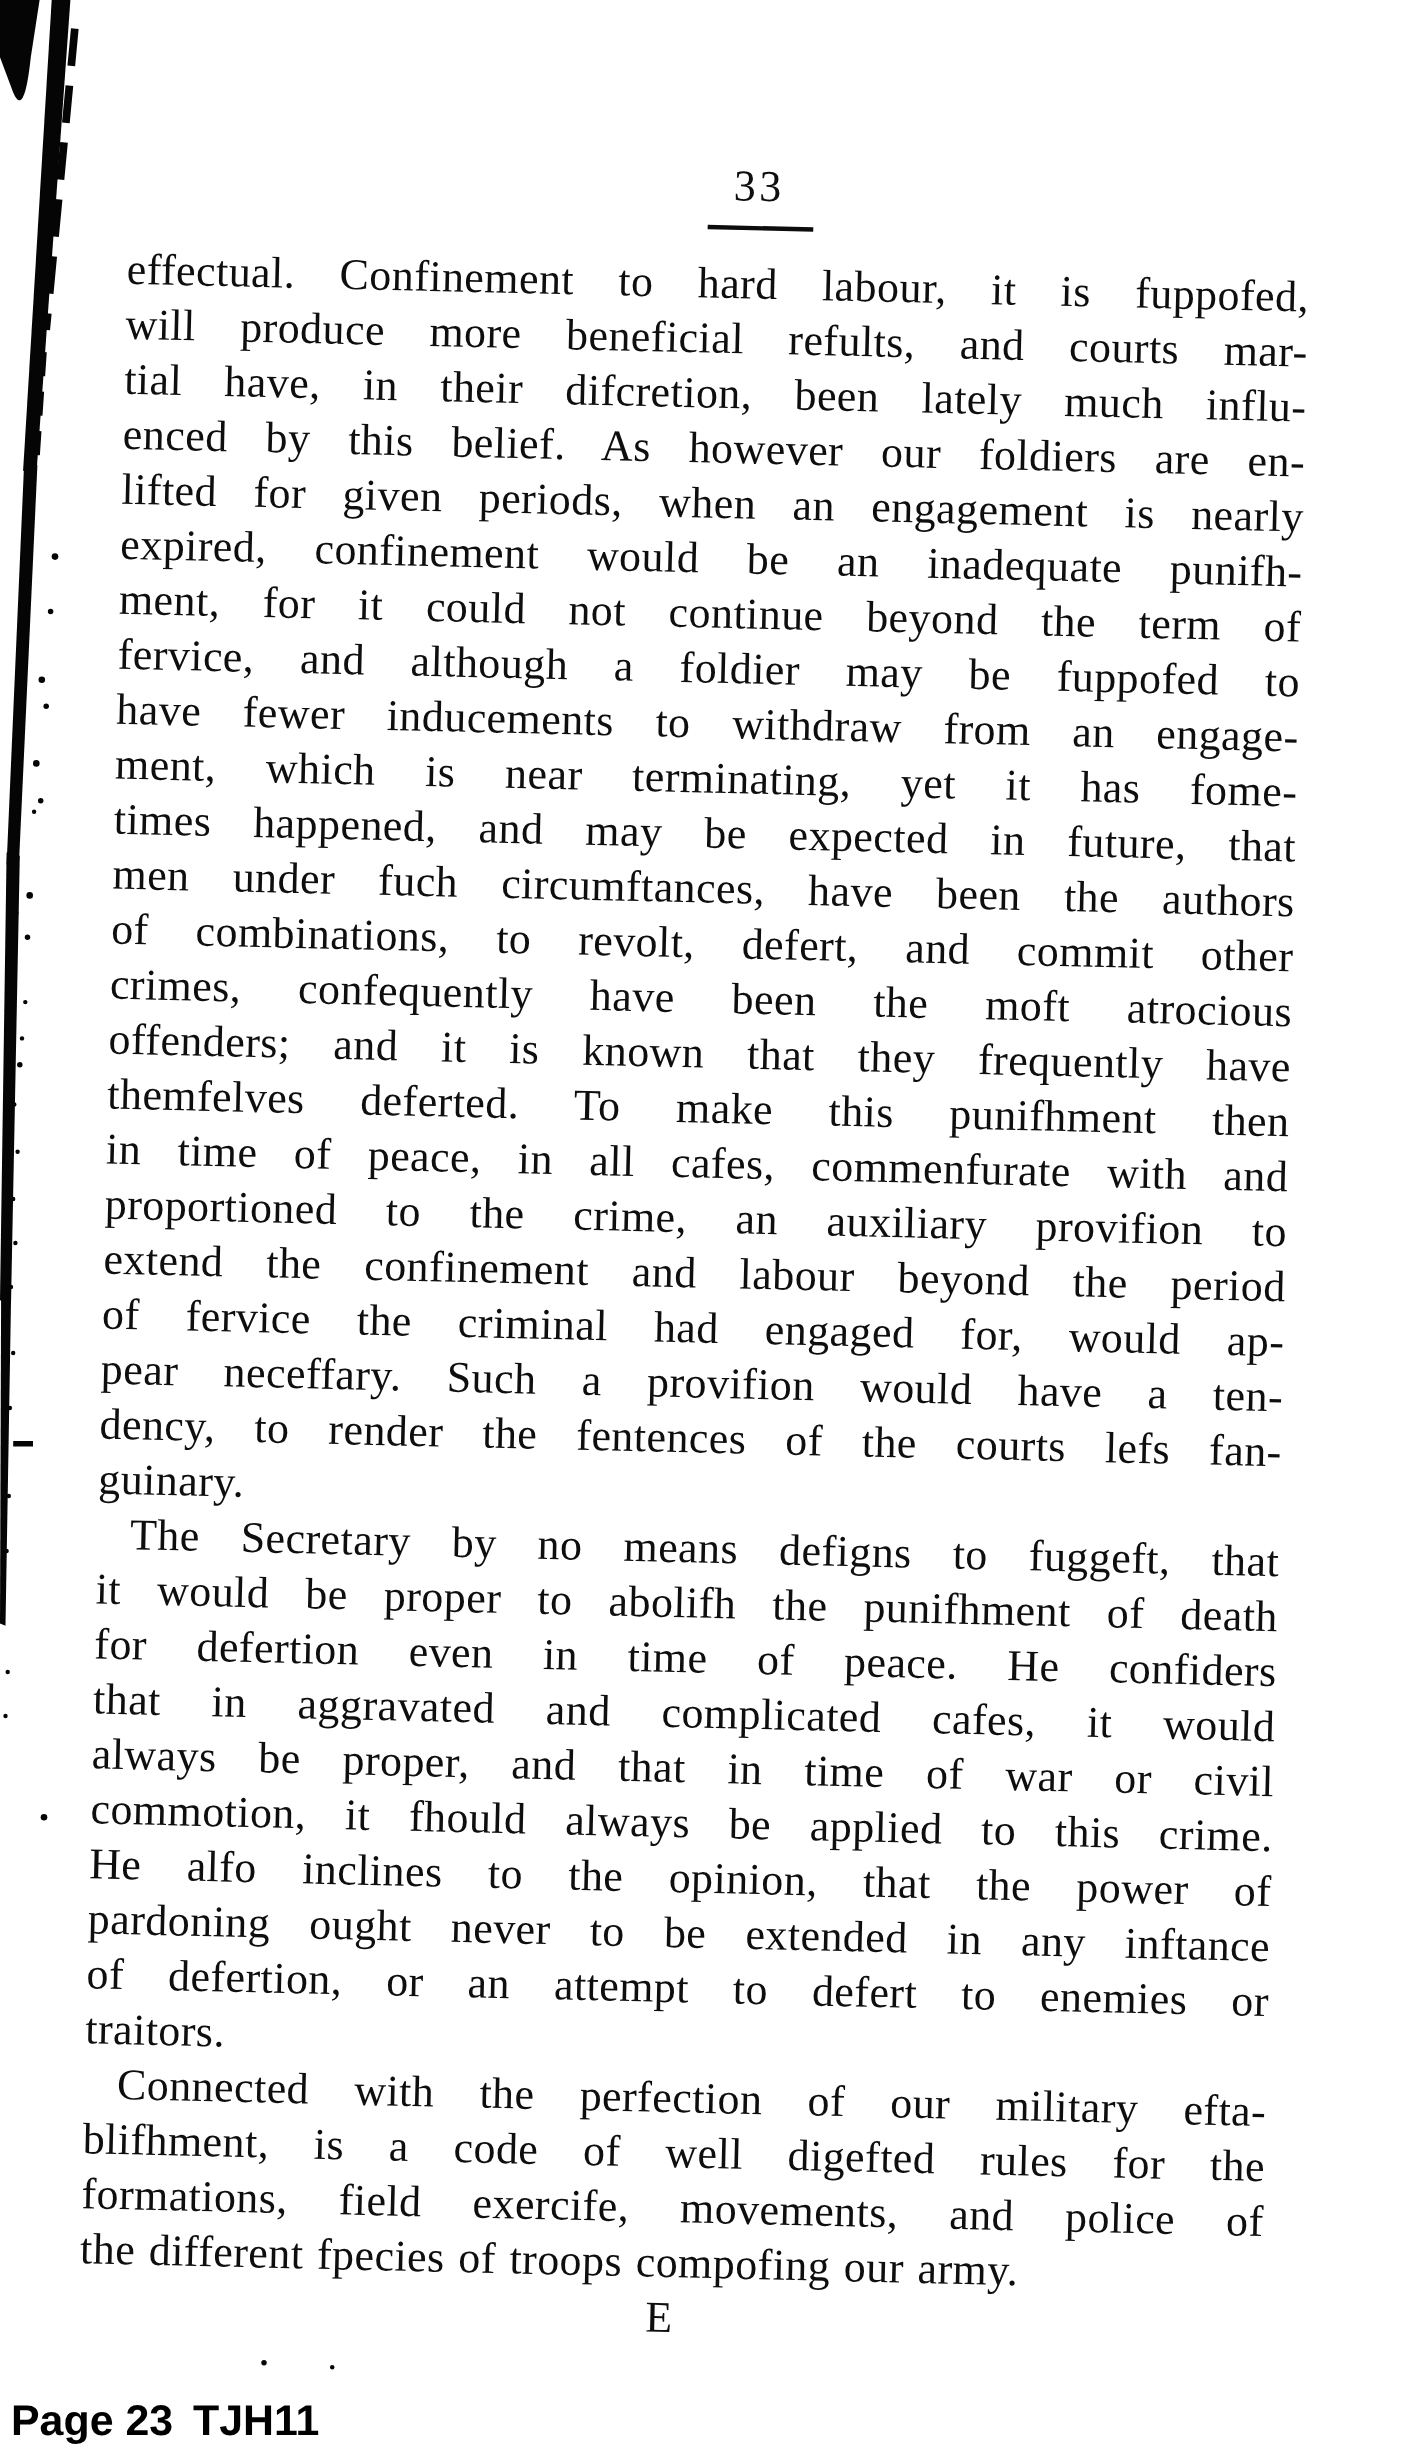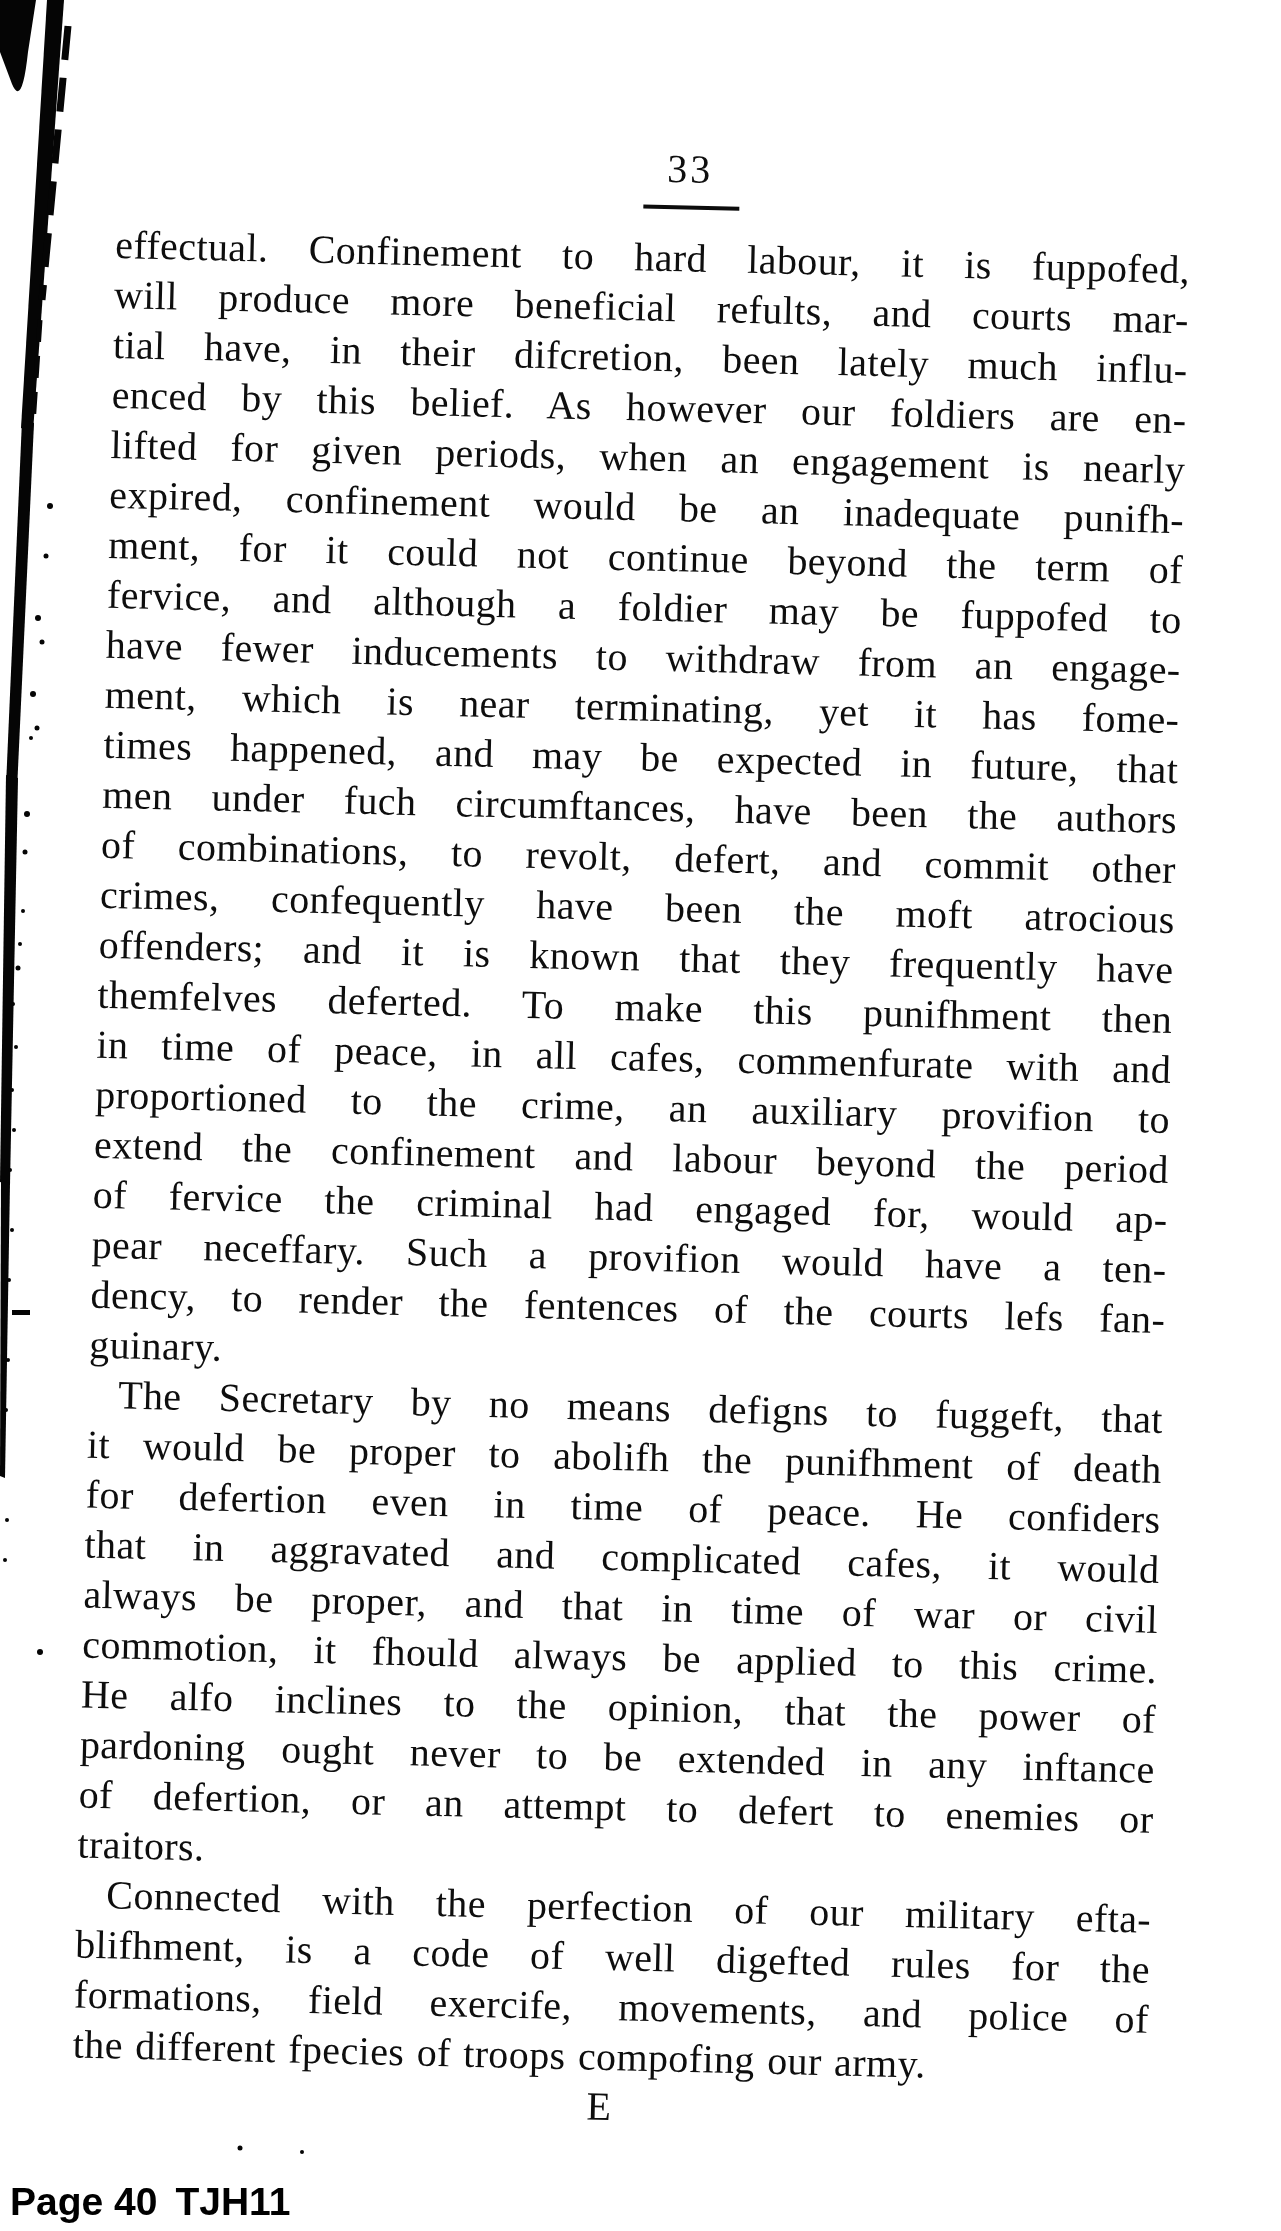--- a/index.html
+++ b/index.html
@@ -158,16 +158,16 @@
           <div class="line">blifhment, is a code of well digefted rules for the</div>
           <div class="line">formations, field exercife, movements, and police of</div>
           <div class="line last">the different fpecies of troops compofing our army.</div>
         </div>
       </div>
 
     <div class="signature-mark">E</div>
   </div>
 
   <div class="footer-label">
-    <span>Page 40</span><span class="gap"></span><span>TJH11</span>
+    <span>Page 23</span><span class="gap"></span><span>TJH11</span>
   </div>
 
 </div>
 
 </body></html>

